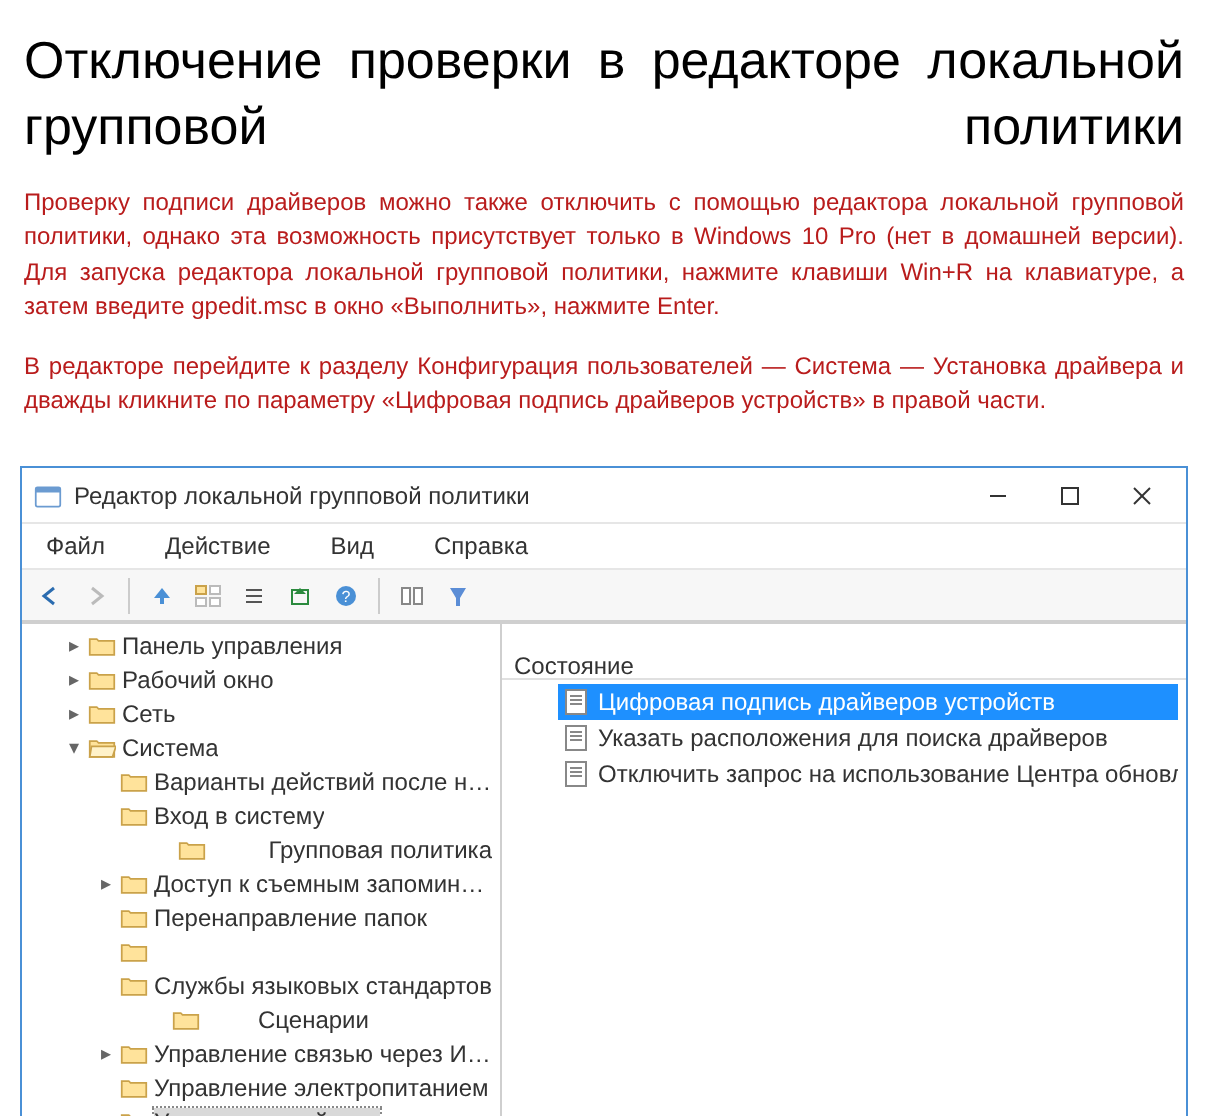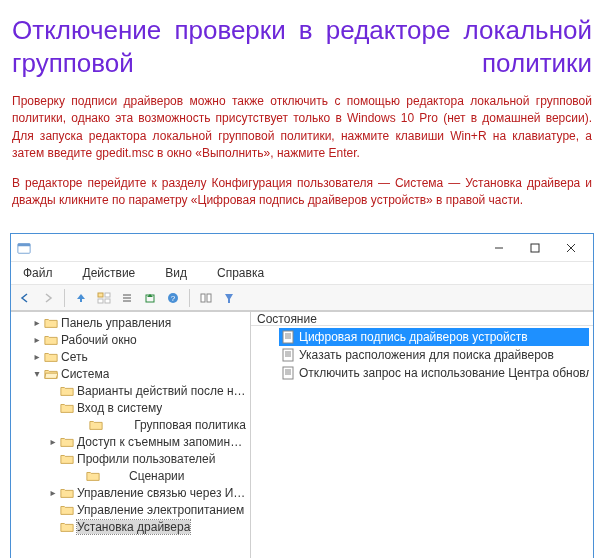--- a/index.html
+++ b/index.html
@@ -8,21 +8,21 @@
     font-family: Arial, Helvetica, sans-serif;
     font-size: 13px;
     color: #333;
     background: #fff;
     width: 604px;
   }
   .article { padding: 14px 12px 6px 12px; }
   h1 {
     font-size: 26px;
     font-weight: 300;
-    color: #6d28d9;
+    color: #000000;
     margin: 0 0 14px 0;
     text-align: justify;
     text-align-last: justify;
     line-height: 1.25;
   }
   p {
     margin: 0 0 12px 0;
     font-size: 12px;
     line-height: 1.45;
     color: #b91c1c;
@@ -103,20 +103,21 @@
     overflow:hidden;
   }
   .list-header {
     height: 14px;
     display:flex;
     align-items:center;
     padding: 0 6px;
     border-bottom: 1px solid #e0e0e0;
     font-size: 12px;
     background:#fff;
+    margin-top:14px;
   }
   .list-body {
     flex:1;
     padding: 2px 4px;
     overflow:hidden;
     font-size:12px;
   }
   .list-row {
     display:flex;
     align-items:center;
@@ -163,30 +164,31 @@
   }
 
   .title-icon { width:14px; height:14px; margin-right:6px; }
 </style>
 </head>
 <body>
 
 <div class="article">
   <h1>Отключение проверки в редакторе локальной групповой политики</h1>
   <p>Проверку подписи драйверов можно также отключить с помощью редактора локальной групповой политики, однако эта возможность присутствует только в Windows 10 Pro (нет в домашней версии). Для запуска редактора локальной групповой политики, нажмите клавиши Win+R на клавиатуре, а затем введите gpedit.msc в окно «Выполнить», нажмите Enter.</p>
-  <p>В редакторе перейдите к разделу Конфигурация пользователя — Система — Установка драйвера и дважды кликните по параметру «Цифровая подпись драйверов устройств» в правой части.</p>
+  <p>В редакторе перейдите к разделу Конфигурация пользователей — Система — Установка драйвера и дважды кликните по параметру «Цифровая подпись драйверов устройств» в правой части.</p>
 </div>
 
 <div class="window">
 
   <div class="titlebar">
     <svg class="title-icon" viewBox="0 0 16 16">
       <rect x="1" y="3" width="14" height="11" rx="1" fill="#fff" stroke="#6b9bd1"></rect>
       <rect x="1" y="3" width="14" height="3" fill="#6b9bd1"></rect>
     </svg>
+    <span>Редактор локальной групповой политики</span>
     <span class="spacer"></span>
     <div class="win-btn">
       <svg width="10" height="10">
           <line x1="1" y1="5" x2="9" y2="5" stroke="#333" stroke-width="1"></line>
         </svg>
     </div>
     <div class="win-btn">
       <svg width="10" height="10">
           <rect x="1" y="1" width="8" height="8" fill="none" stroke="#333"></rect>
         </svg>
@@ -331,21 +333,36 @@
 
   </svg>
             <span class="label">Доступ к съемным запоминающ</span>
           </div>
           <div class="node" style="padding-left: 36px;">
             <span class="exp"></span>
             <svg class="folder-icon" viewBox="0 0 16 12">
     <path d="M1 2 L5 2 L6 3 L15 3 L15 11 L1 11 Z" fill="#ffe39b" stroke="#caa24a"></path>
 
   </svg>
-            <span class="label">Профили пользователей</span>
+            <span class="label">Перенаправление папок</span>
+          </div>
+          <div class="node" style="padding-left: 36px;">
+            <span class="exp"></span>
+            <svg class="folder-icon" viewBox="0 0 16 12">
+    <path d="M1 2 L5 2 L6 3 L15 3 L15 11 L1 11 Z" fill="#ffe39b" stroke="#caa24a"></path>
+
+  </svg>
+          </div>
+          <div class="node" style="padding-left: 36px;">
+            <span class="exp"></span>
+            <svg class="folder-icon" viewBox="0 0 16 12">
+    <path d="M1 2 L5 2 L6 3 L15 3 L15 11 L1 11 Z" fill="#ffe39b" stroke="#caa24a"></path>
+
+  </svg>
+            <span class="label">Службы языковых стандартов</span>
           </div>
           <div class="node" style="padding-left: 36px; gap: 26px;">
             <span class="exp"></span>
             <svg class="folder-icon" viewBox="0 0 16 12">
     <path d="M1 2 L5 2 L6 3 L15 3 L15 11 L1 11 Z" fill="#ffe39b" stroke="#caa24a"></path>
 
   </svg>
             <span class="label">Сценарии</span>
           </div>
           <div class="node" style="padding-left: 36px;">

